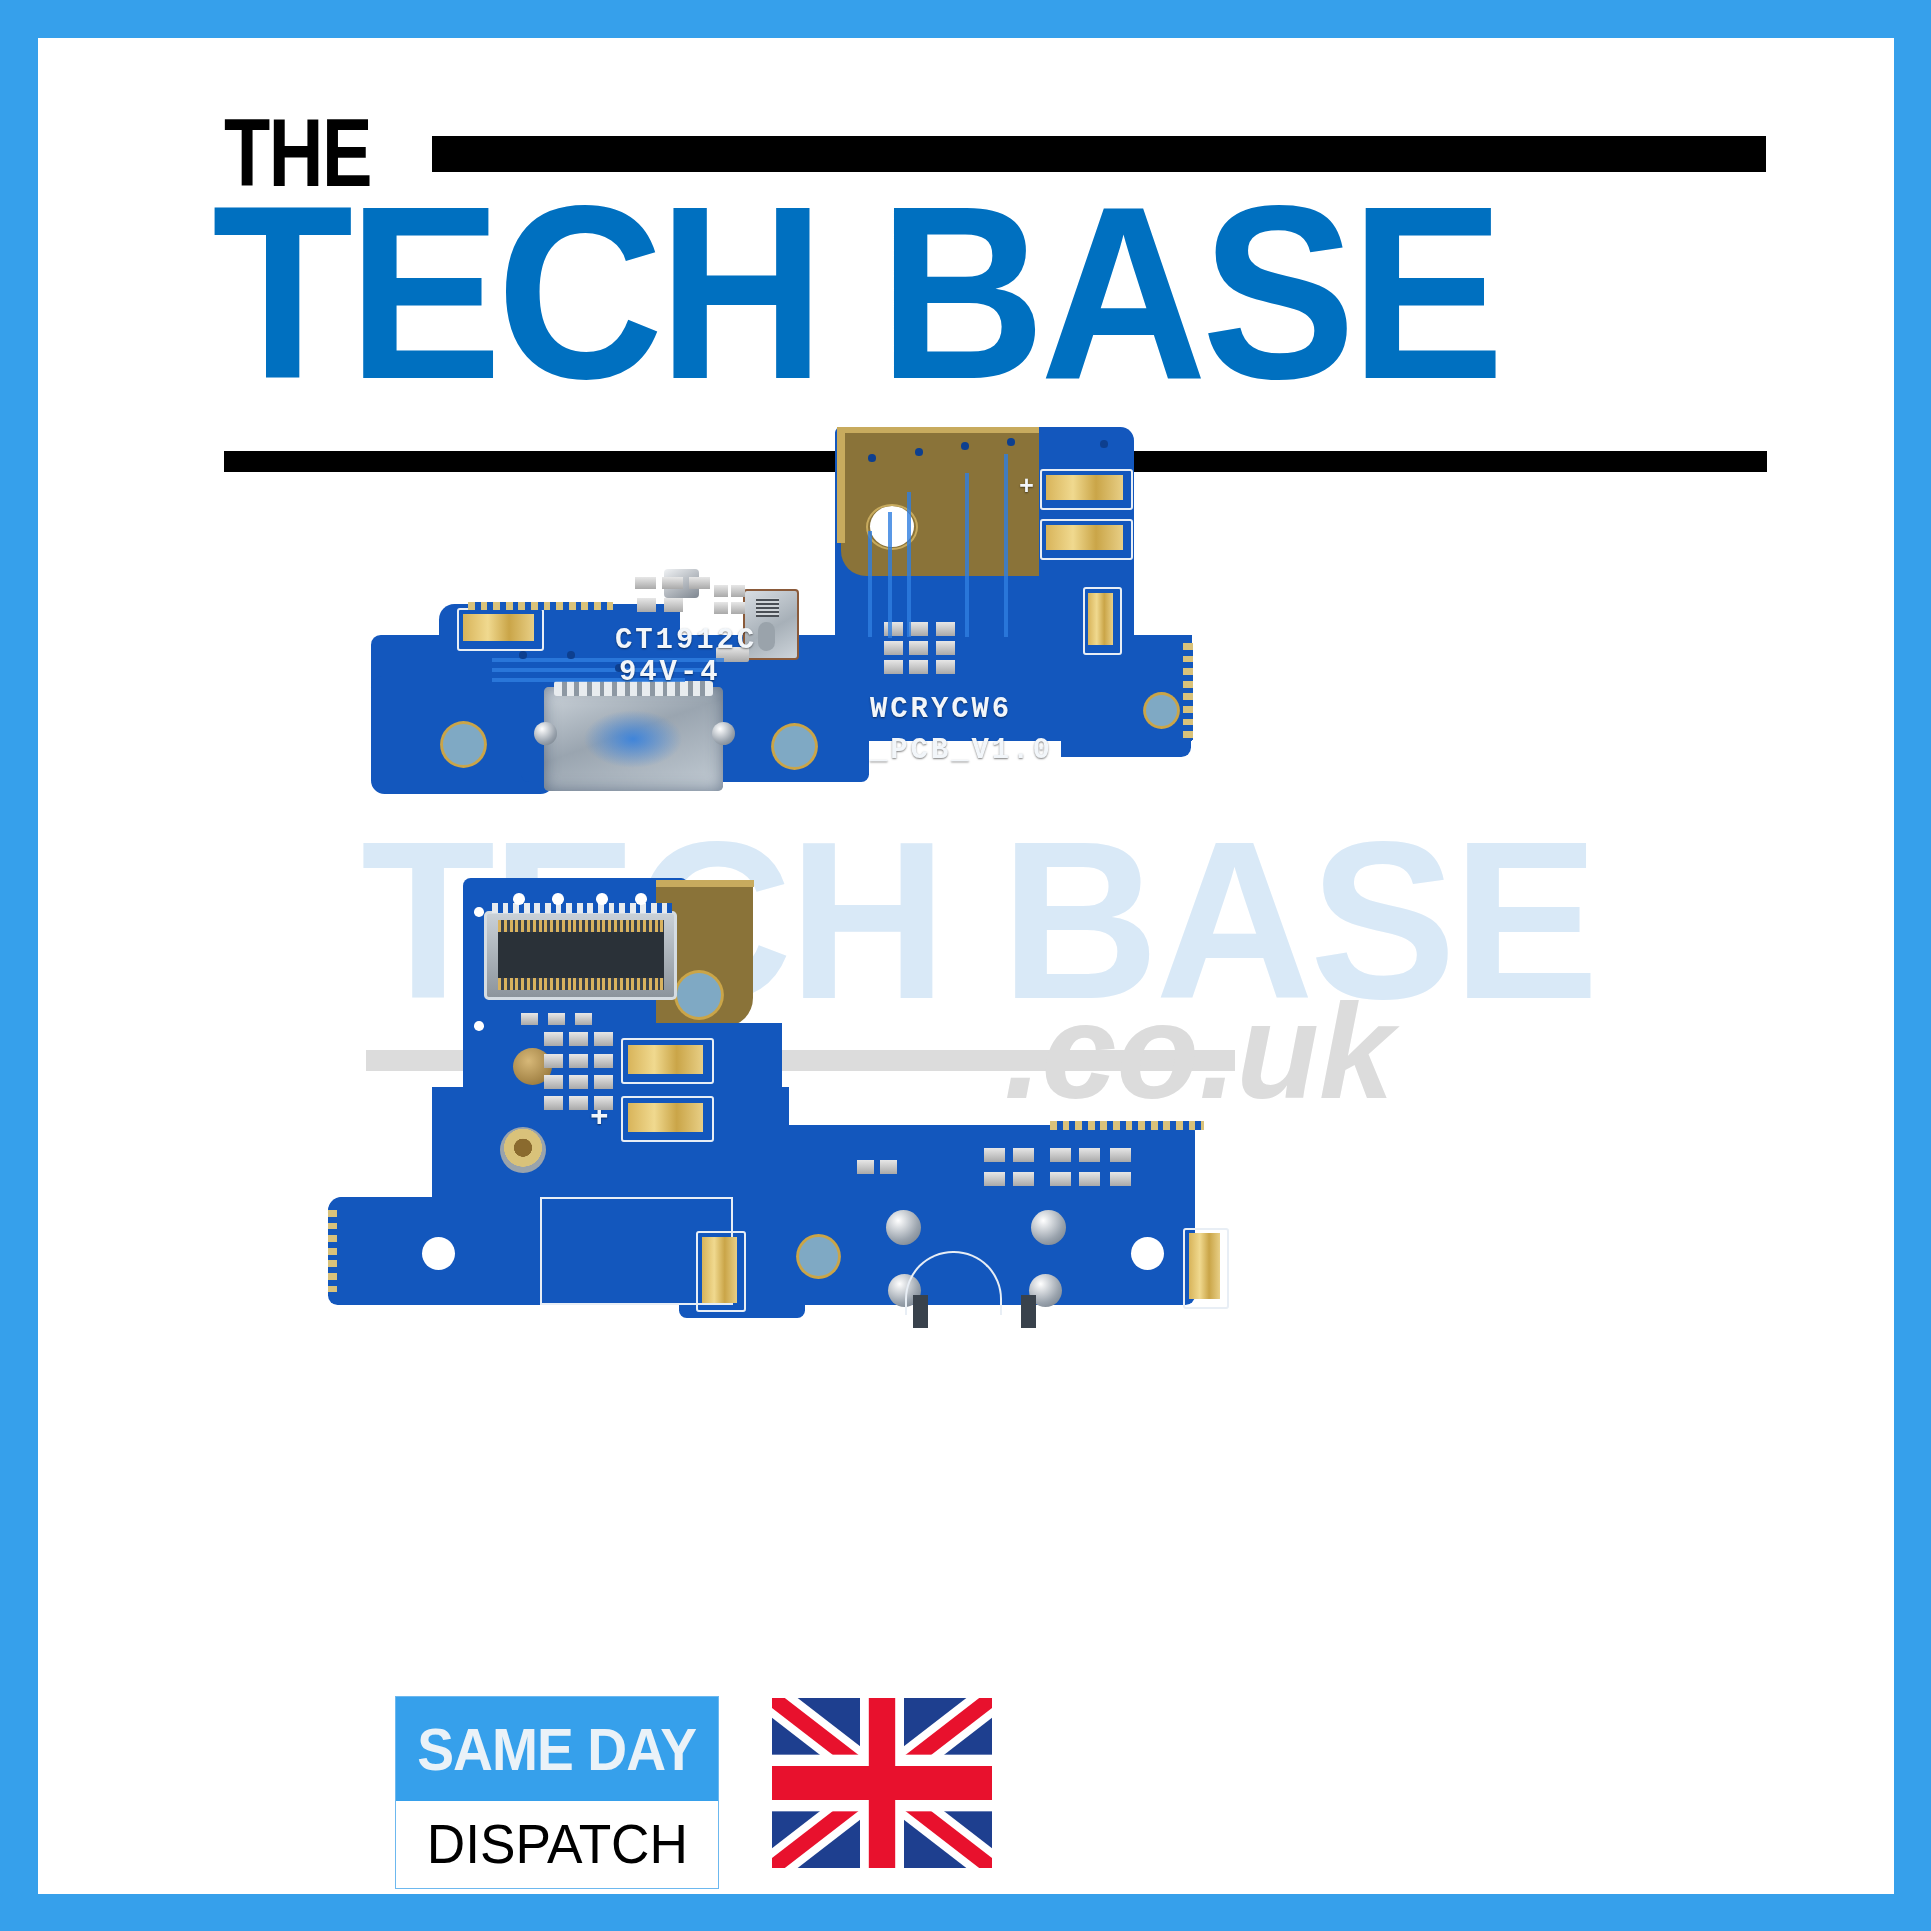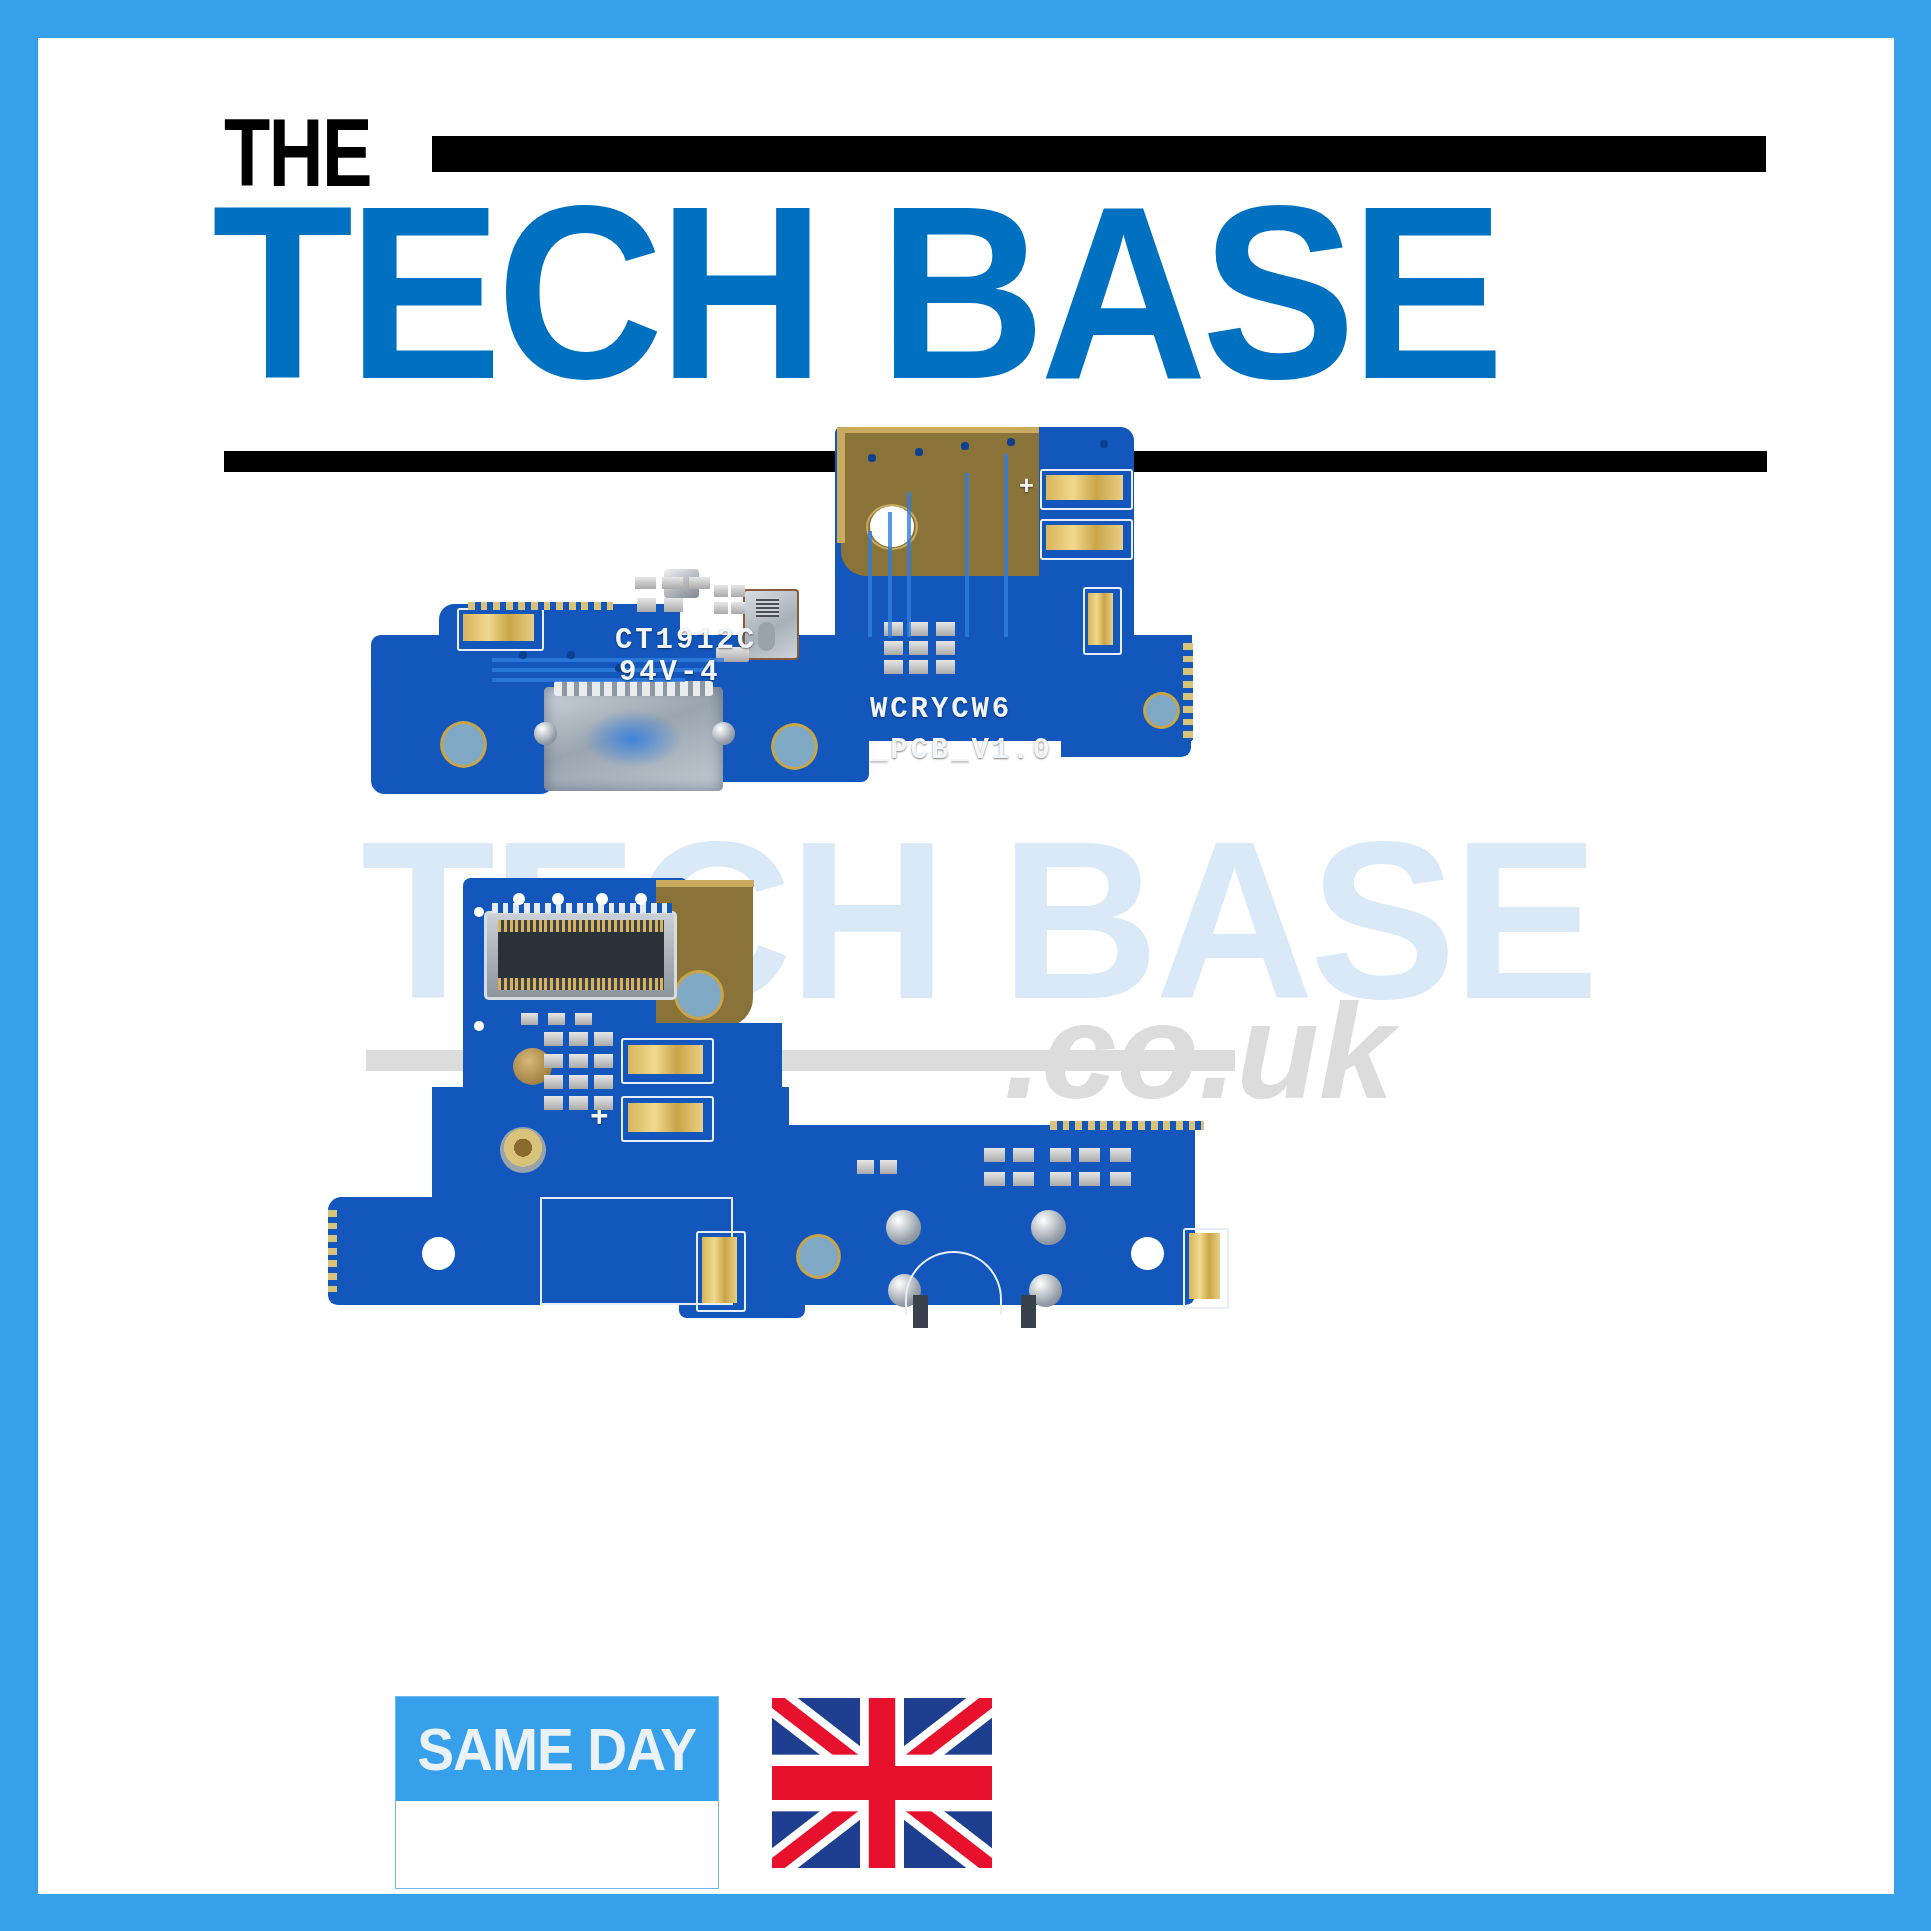--- a/index.html
+++ b/index.html
@@ -382,20 +382,23 @@
     </div>
 
   </div>
 
   <div class="badges">
 
     <div class="sd-badge">
       <div class="sd-top">
         <span>SAME DAY</span>
       </div>
+      <div class="sd-bot">
+        <span>DISPATCH</span>
+      </div>
     </div>
 
     <div class="flag">
       <svg width="220" height="170" viewBox="0 0 60 36" preserveAspectRatio="none">
         <rect width="60" height="36" fill="#1e3f8f"></rect>
         <g stroke="#ffffff" stroke-width="7.2">
           <line x1="0" y1="0" x2="60" y2="36"></line>
           <line x1="60" y1="0" x2="0" y2="36"></line>
         </g>
         <g stroke="#e8112d" stroke-width="3.6">

